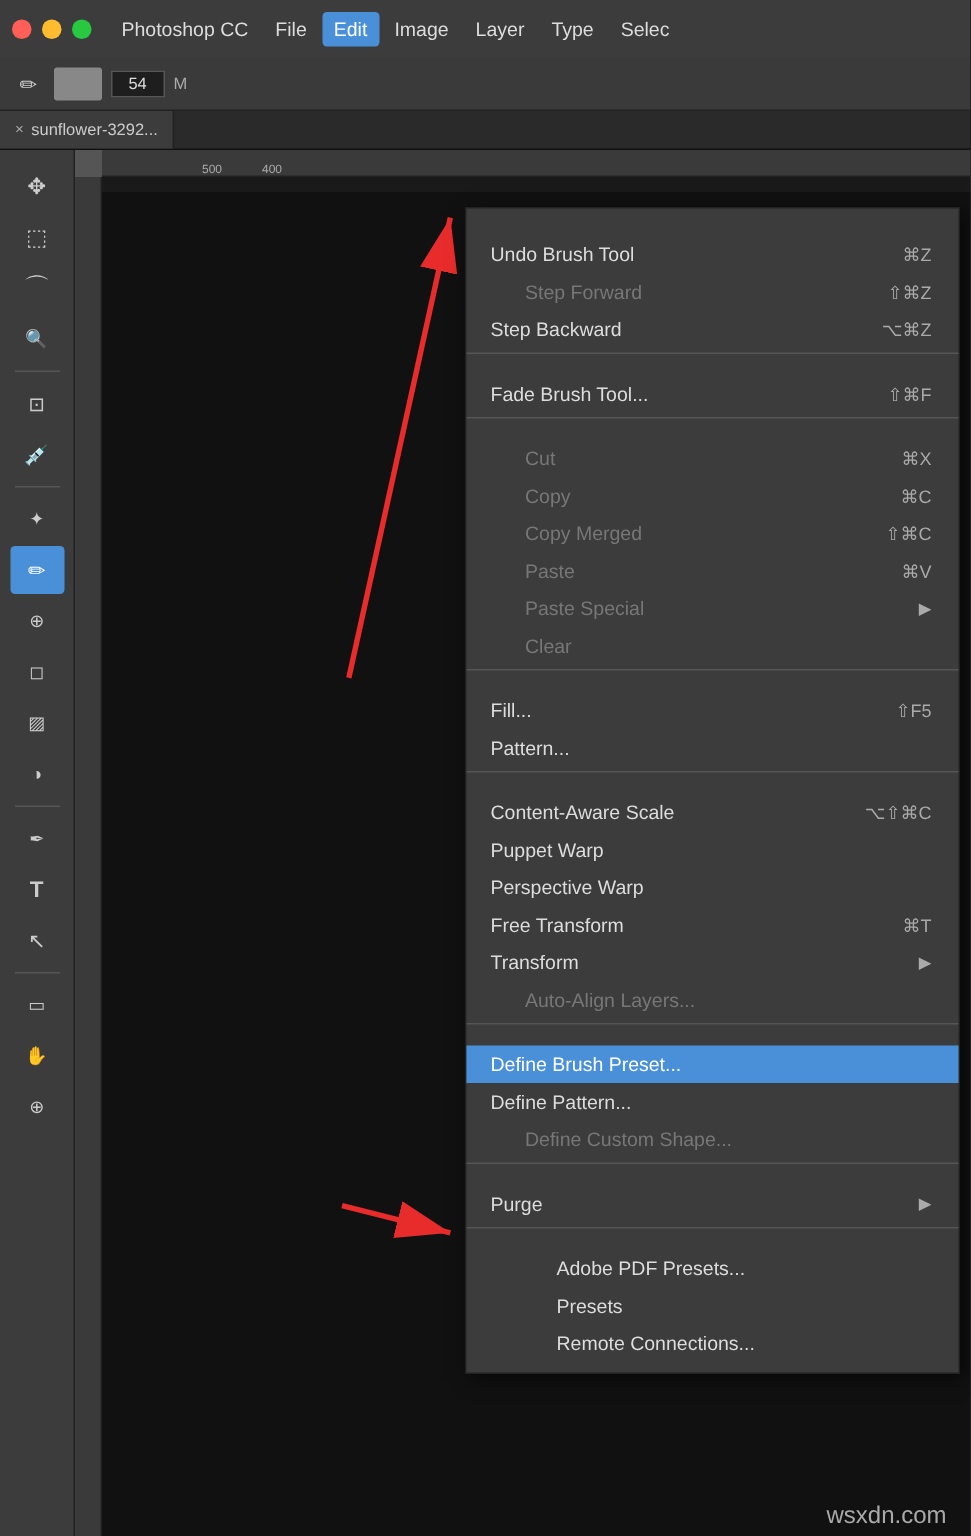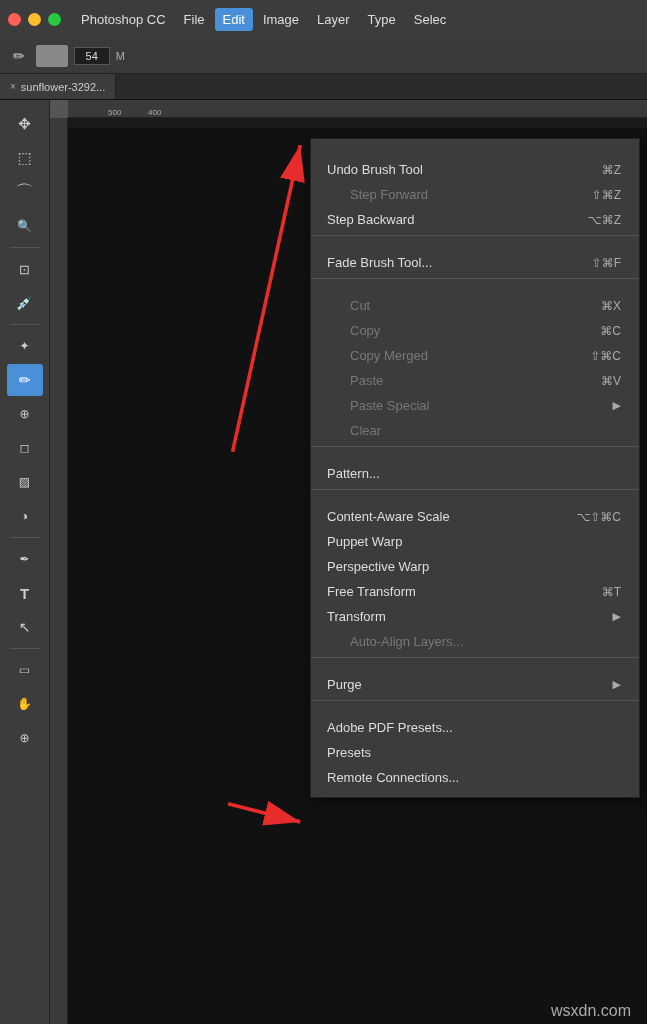--- a/index.html
+++ b/index.html
@@ -176,20 +176,21 @@
       display: flex;
       align-items: flex-end;
       height: 100%;
       padding-left: 40px;
       gap: 0;
     }
     .ruler-mark {
       color: #aaa;
       font-size: 8px;
       min-width: 40px;
+      text-align: right;
     }
     .canvas-content {
       position: absolute;
       top: 18px;
       left: 18px;
       right: 0;
       bottom: 0;
       background: #1a1a1a;
     }
     .canvas-inner {
@@ -211,21 +212,21 @@
       border: 1px solid #222;
       box-shadow: 3px 3px 12px rgba(0,0,0,0.6);
       z-index: 1000;
       padding: 4px 0;
     }
     .menu-section {
       border-bottom: 1px solid #555;
       padding: 3px 0;
       margin-top: 11px;
     }
-    .menu-section:last-child { border-bottom: none; }
+    .menu-section:last-child { border-bottom: none; padding-left: 44px; }
     .dropdown-item {
       display: flex;
       justify-content: space-between;
       align-items: center;
       padding: 5px 18px 5px 16px;
       color: #ddd;
       font-size: 13px;
       cursor: pointer;
       white-space: nowrap;
     }
@@ -388,20 +389,24 @@
           <span class="shortcut submenu-arrow">▶</span>
         </div>
         <div class="dropdown-item disabled">
           <span>Clear</span>
         </div>
       </div>
 
 
       <div class="menu-section">
         <div class="dropdown-item">
+          <span>Fill...</span>
+          <span class="shortcut">⇧F5</span>
+        </div>
+        <div class="dropdown-item">
           <span>Pattern...</span>
         </div>
       </div>
 
       <div class="menu-section">
         <div class="dropdown-item">
           <span>Content-Aware Scale</span>
           <span class="shortcut">⌥⇧⌘C</span>
         </div>
         <div class="dropdown-item">
@@ -416,20 +421,31 @@
         </div>
         <div class="dropdown-item">
           <span>Transform</span>
           <span class="shortcut submenu-arrow">▶</span>
         </div>
         <div class="dropdown-item disabled">
           <span>Auto-Align Layers...</span>
         </div>
       </div>
 
+      <div class="menu-section">
+        <div class="dropdown-item highlighted">
+          <span>Define Brush Preset...</span>
+        </div>
+        <div class="dropdown-item">
+          <span>Define Pattern...</span>
+        </div>
+        <div class="dropdown-item disabled">
+          <span>Define Custom Shape...</span>
+        </div>
+      </div>
 
       <div class="menu-section">
         <div class="dropdown-item">
           <span>Purge</span>
           <span class="shortcut submenu-arrow">▶</span>
         </div>
       </div>
 
       <div class="menu-section">
         <div class="dropdown-item">

